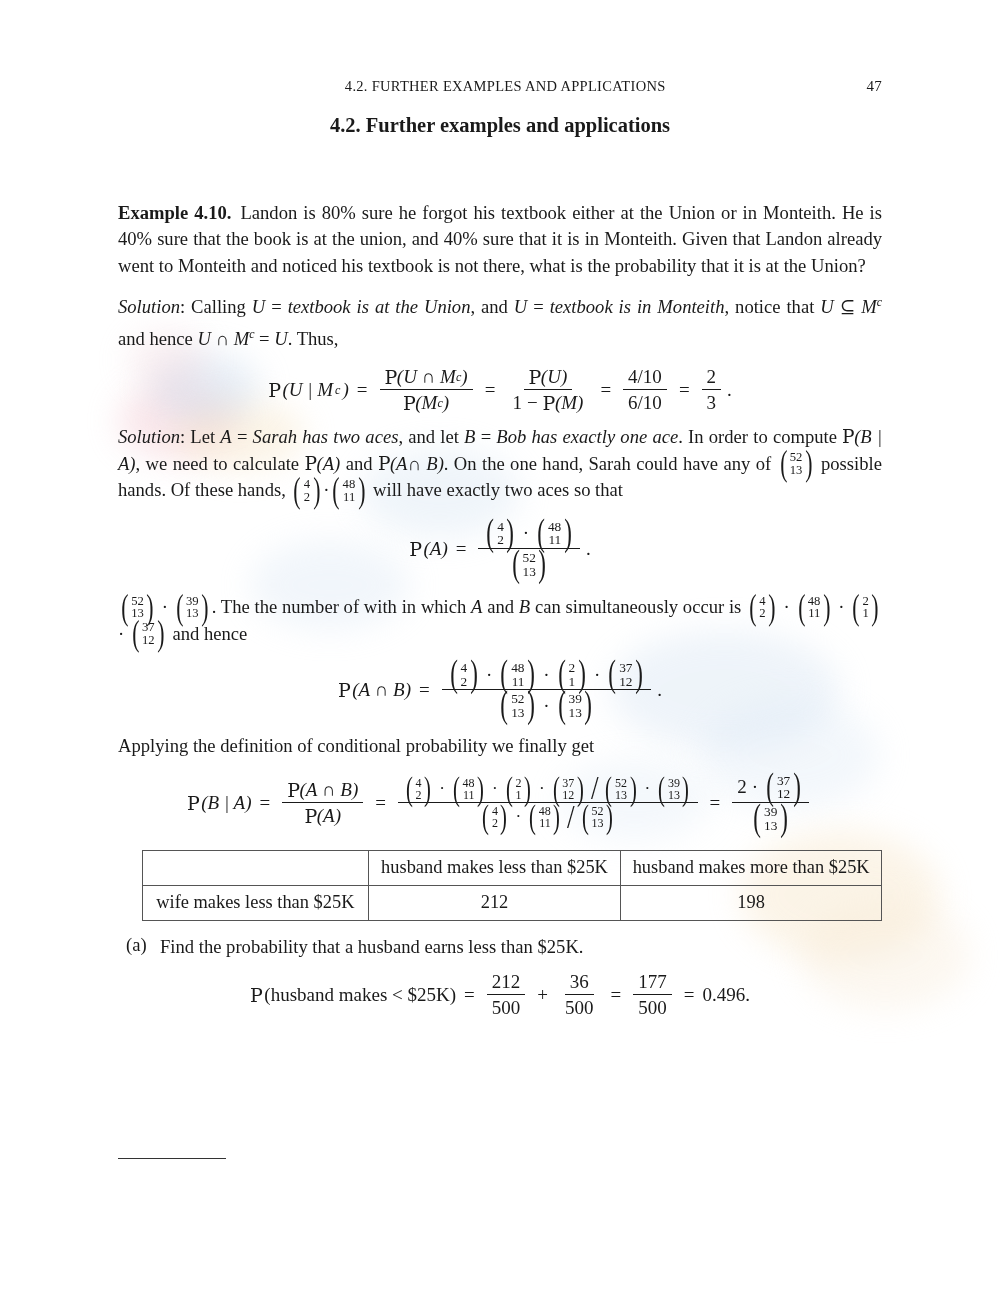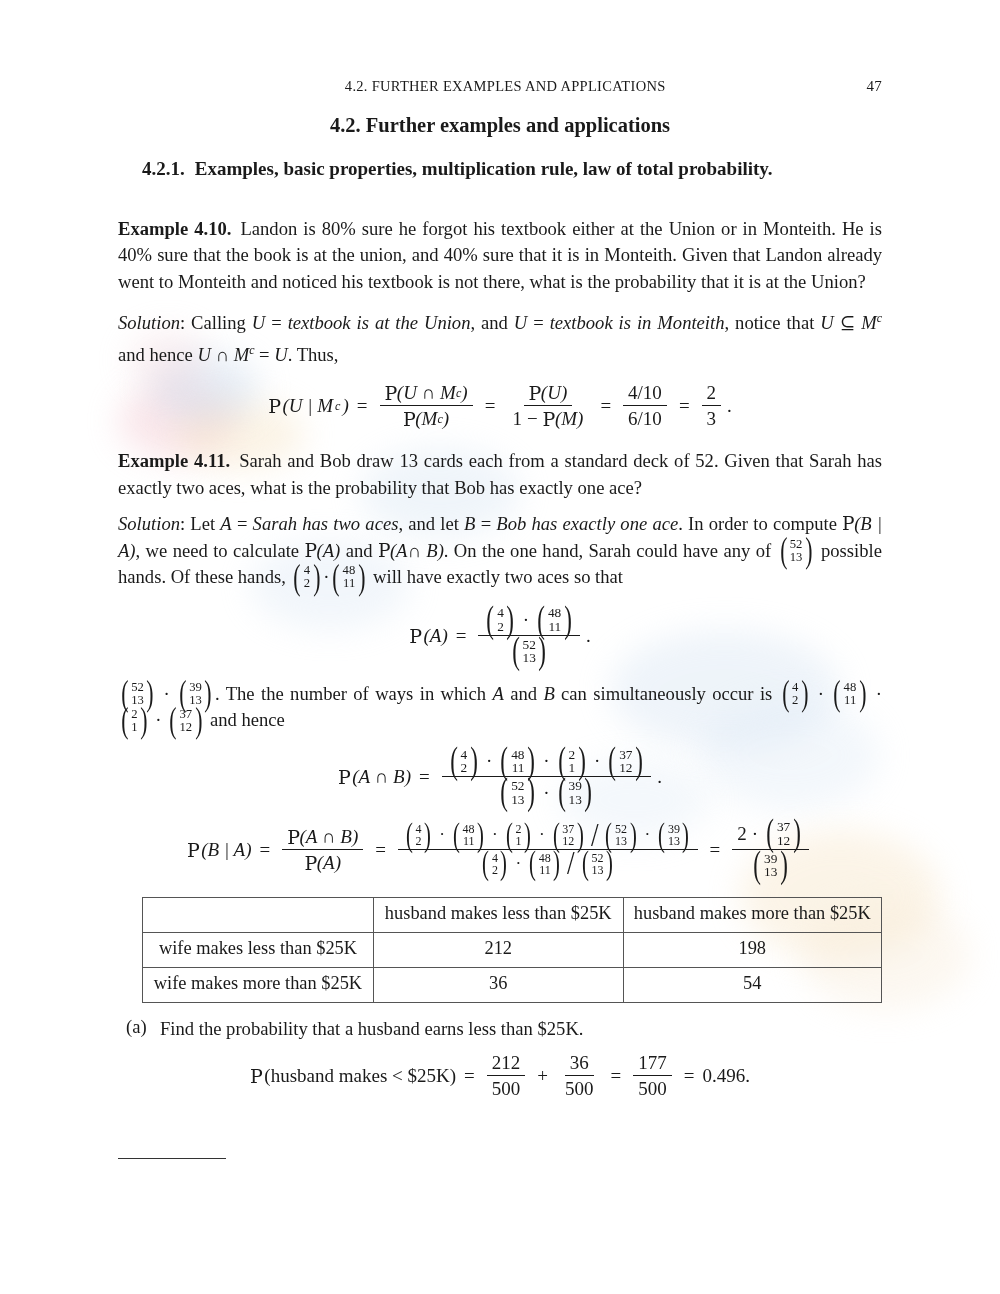--- a/index.html
+++ b/index.html
@@ -74,21 +74,20 @@
     z-index: 2;
   }
   .subsec-title .num { margin-right: 10px; }
   
   .content {
     position: absolute;
     top: 200px;
     left: 118px;
     width: 764px;
     z-index: 2;
-    margin-top: 16px;
   }
   p {
     margin: 0;
     font-size: 18.6px;
     line-height: 26.4px;
     text-align: justify;
     text-justify: inter-word;
   }
   p.blk { margin-top: 13px; }
   p.tight { margin-top: 10px; }
@@ -244,23 +243,20 @@
     <div class="smudge" style="left:128px; top:330px; width:80px; height:60px; background:#f0cfd6; opacity:.30;"></div>
   </div>
 
   <div class="runhead">
     <span class="rh-title">4.2. FURTHER EXAMPLES AND APPLICATIONS</span>
     <span class="rh-page">47</span>
   </div>
 
   <div class="sec-title">4.2.  Further examples and applications</div>
 
-  <div class="subsec-title">
-    <span class="num">4.2.1.</span><span>Examples, basic properties, multiplication rule, law of total probability.</span>
-  </div>
 
   <div class="content">
 
     <p>
       <span class="lead">Example 4.10.</span><span class="lead-gap"></span><span>Landon is 80% sure he forgot his textbook either at the Union or in Monteith. He is 40% sure that the book is at the union, and 40% sure that it is in Monteith. Given that Landon already went to Monteith and noticed his textbook is not there, what is the probability that it is at the Union?</span>
     </p>
 
     <p class="tight">
       <span class="it">Solution</span><span>: Calling </span><span class="mathvar">U</span> = <span class="it">textbook is at the Union</span><span>, and </span><span class="mathvar">U</span> = <span class="it">textbook is in Monteith</span><span>, notice that </span><span class="mathvar">U</span> ⊆ <span class="mathvar">M</span><sup class="c">c</sup><span> and hence </span><span class="mathvar">U</span> ∩ <span class="mathvar">M</span><sup class="c">c</sup> = <span class="mathvar">U</span><span>. Thus,</span>
     </p>
@@ -306,23 +302,20 @@
         </span>
         <span class="op">=</span>
         <span class="frac">
           <span class="num-part">2</span>
           <span class="den-part">3</span>
         </span>
         <span>.</span>
       </span>
     </div>
 
-    <p class="blk" style="margin-top:18px;">
-      <span class="lead">Example 4.11.</span><span class="lead-gap"></span><span>Sarah and Bob draw 13 cards each from a standard deck of 52. Given that Sarah has exactly two aces, what is the probability that Bob has exactly one ace?</span>
-    </p>
 
     <p class="tight">
       <span class="it">Solution</span><span>: Let </span><span class="mathvar">A</span> = <span class="it">Sarah has two aces</span><span>, and let </span><span class="mathvar">B</span> = <span class="it">Bob has exactly one ace</span><span>. In order to compute </span><span class="bb">P</span><span class="mathvar">(B | A)</span><span>, we need to calculate </span><span class="bb">P</span><span class="mathvar">(A)</span><span> and </span><span class="bb">P</span><span class="mathvar">(A∩ B)</span><span>. On the one hand, Sarah could have any of </span><span class="binom inline">
           <span class="paren">(</span>
           <span class="stack">
             <span>52</span>
             <span>13</span>
           </span>
           <span class="paren">)</span>
         </span><span> possible hands. Of these hands, </span><span class="binom inline">
@@ -390,21 +383,21 @@
             <span>13</span>
           </span>
           <span class="paren">)</span>
         </span> · <span class="binom inline">
           <span class="paren">(</span>
           <span class="stack">
             <span>39</span>
             <span>13</span>
           </span>
           <span class="paren">)</span>
-        </span><span>. The the number of ways in which </span><span class="mathvar">A</span><span> and </span><span class="mathvar">B</span><span> can simultaneously occur is </span><span class="binom inline">
+        </span><span>. The the number of with in which </span><span class="mathvar">A</span><span> and </span><span class="mathvar">B</span><span> can simultaneously occur is </span><span class="binom inline">
           <span class="paren">(</span>
           <span class="stack">
             <span>4</span>
             <span>2</span>
           </span>
           <span class="paren">)</span>
         </span> · <span class="binom inline">
           <span class="paren">(</span>
           <span class="stack">
             <span>48</span>
@@ -488,20 +481,21 @@
                   <span>13</span>
                 </span>
                 <span class="paren">)</span>
               </span>
           </span>
         </span>
         <span>.</span>
       </span>
     </div>
 
+    <p class="blk" style="margin-top:14px;">Applying the definition of conditional probability we finally get</p>
 
     <div class="display" style="margin-top:14px;">
       <span class="mrow">
         <span class="bb">P</span>
           <span class="mathvar">(B | A)</span>
         <span class="op">=</span>
         <span class="frac">
           <span class="num-part">
               <span class="bb">P</span>
               <span class="mathvar">(A ∩ B)</span>
@@ -632,25 +626,20 @@
             <tr>
           <td class="rowhdr empty"></td>
           <td class="colhdr">husband makes less than $25K</td>
           <td class="colhdr">husband makes more than $25K</td>
         </tr>
         <tr>
           <td class="rowhdr">wife makes less than $25K</td>
           <td>212</td>
           <td>198</td>
         </tr>
-        <tr>
-          <td class="rowhdr">wife makes more than $25K</td>
-          <td>36</td>
-          <td>54</td>
-        </tr>
       </tbody>
         </table>
     </div>
 
     <div class="listitem">
       <span class="marker">(a)</span>
       <span class="itembody">
         <span>Find the probability that a husband earns less than $25K.</span>
       </span>
     </div>

